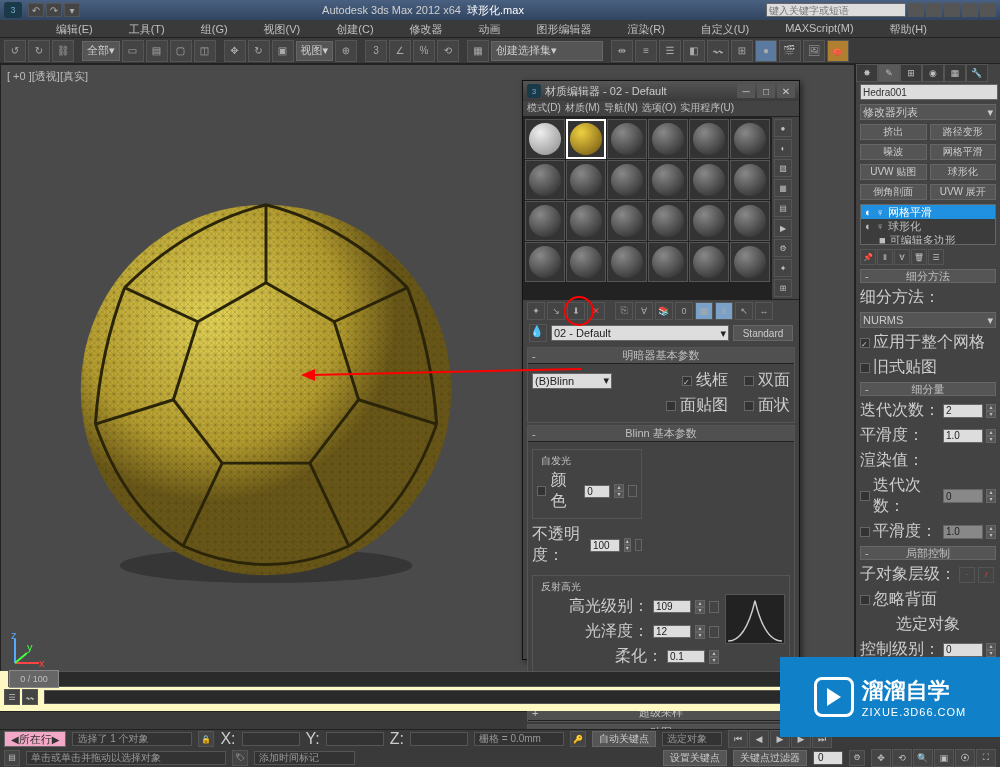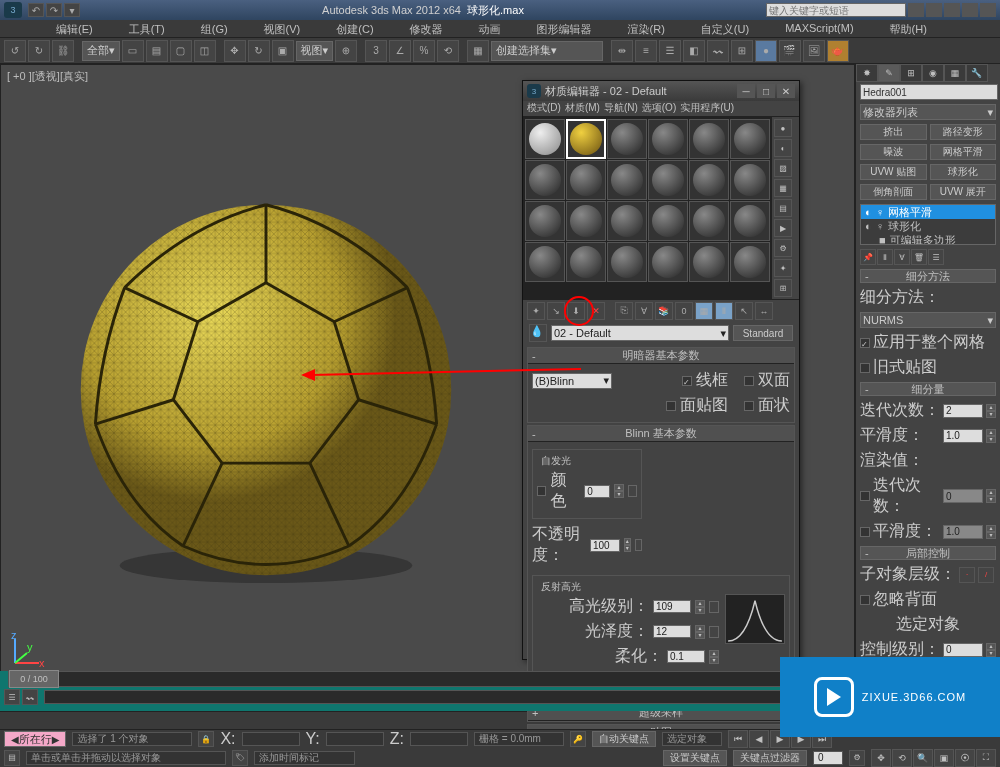--- a/index.html
+++ b/index.html
@@ -87,21 +87,21 @@
 
 .statusbar { position:absolute; left:0; right:0; bottom:0; height:38px; background:#3a3a3a; border-top:1px solid #222; display:flex; flex-direction:column;}
 .status-row { height:20px; display:flex; align-items:center; padding:0 4px; gap:6px;}
 .status-btn { height:16px; padding:0 6px; border:1px solid #666; background:#555; color:#ccc; font-size:10px; display:flex;align-items:center;}
 .status-field { height:14px; background:#333; border:1px solid #555; color:#999; font-size:10px; padding:0 4px; display:flex;align-items:center;}
 .status-pink { background:#f4a8c8; color:#333;}
 .coord { width:58px;}
 .playback { display:flex; gap:1px;}
 .playback div{ width:20px;height:18px; border:1px solid #555; background:#444; font-size:9px; display:flex;align-items:center;justify-content:center;}
 
-.timesl { position:absolute; left:0; right:145px; bottom:56px; height:40px; background:#0f766e;}
+.timesl { position:absolute; left:0; right:145px; bottom:56px; height:40px; background:#fef9c3;}
 .timesl .track { height:16px; margin:0 8px; background:#2a2a2a; border:1px solid #555; position:relative;}
 .timesl .knob { position:absolute; left:0; top:-2px; width:50px; height:18px; background:#666; border:1px solid #888; font-size:9px; display:flex;align-items:center;justify-content:center;}
 .timesl .icons { height:20px; display:flex; align-items:center; padding:0 4px; gap:2px;}
 .tiny{width:16px;height:16px;border:1px solid #555;background:#444;font-size:8px;display:flex;align-items:center;justify-content:center;}
 </style>
 </head>
 <body>
 
 <div class="titlebar">
   <div class="logo">3</div>
@@ -682,15 +682,16 @@
       <div>▣</div>
       <div>⦿</div>
       <div>⛶</div>
     </div>
   </div>
 </div>
 
 <div class="watermark">
   <div class="play"></div>
   <div class="txt">
+    <div class="big">溜溜自学</div>
     <div class="small">ZIXUE.3D66.COM</div>
   </div>
 </div>
 
 </body></html>

